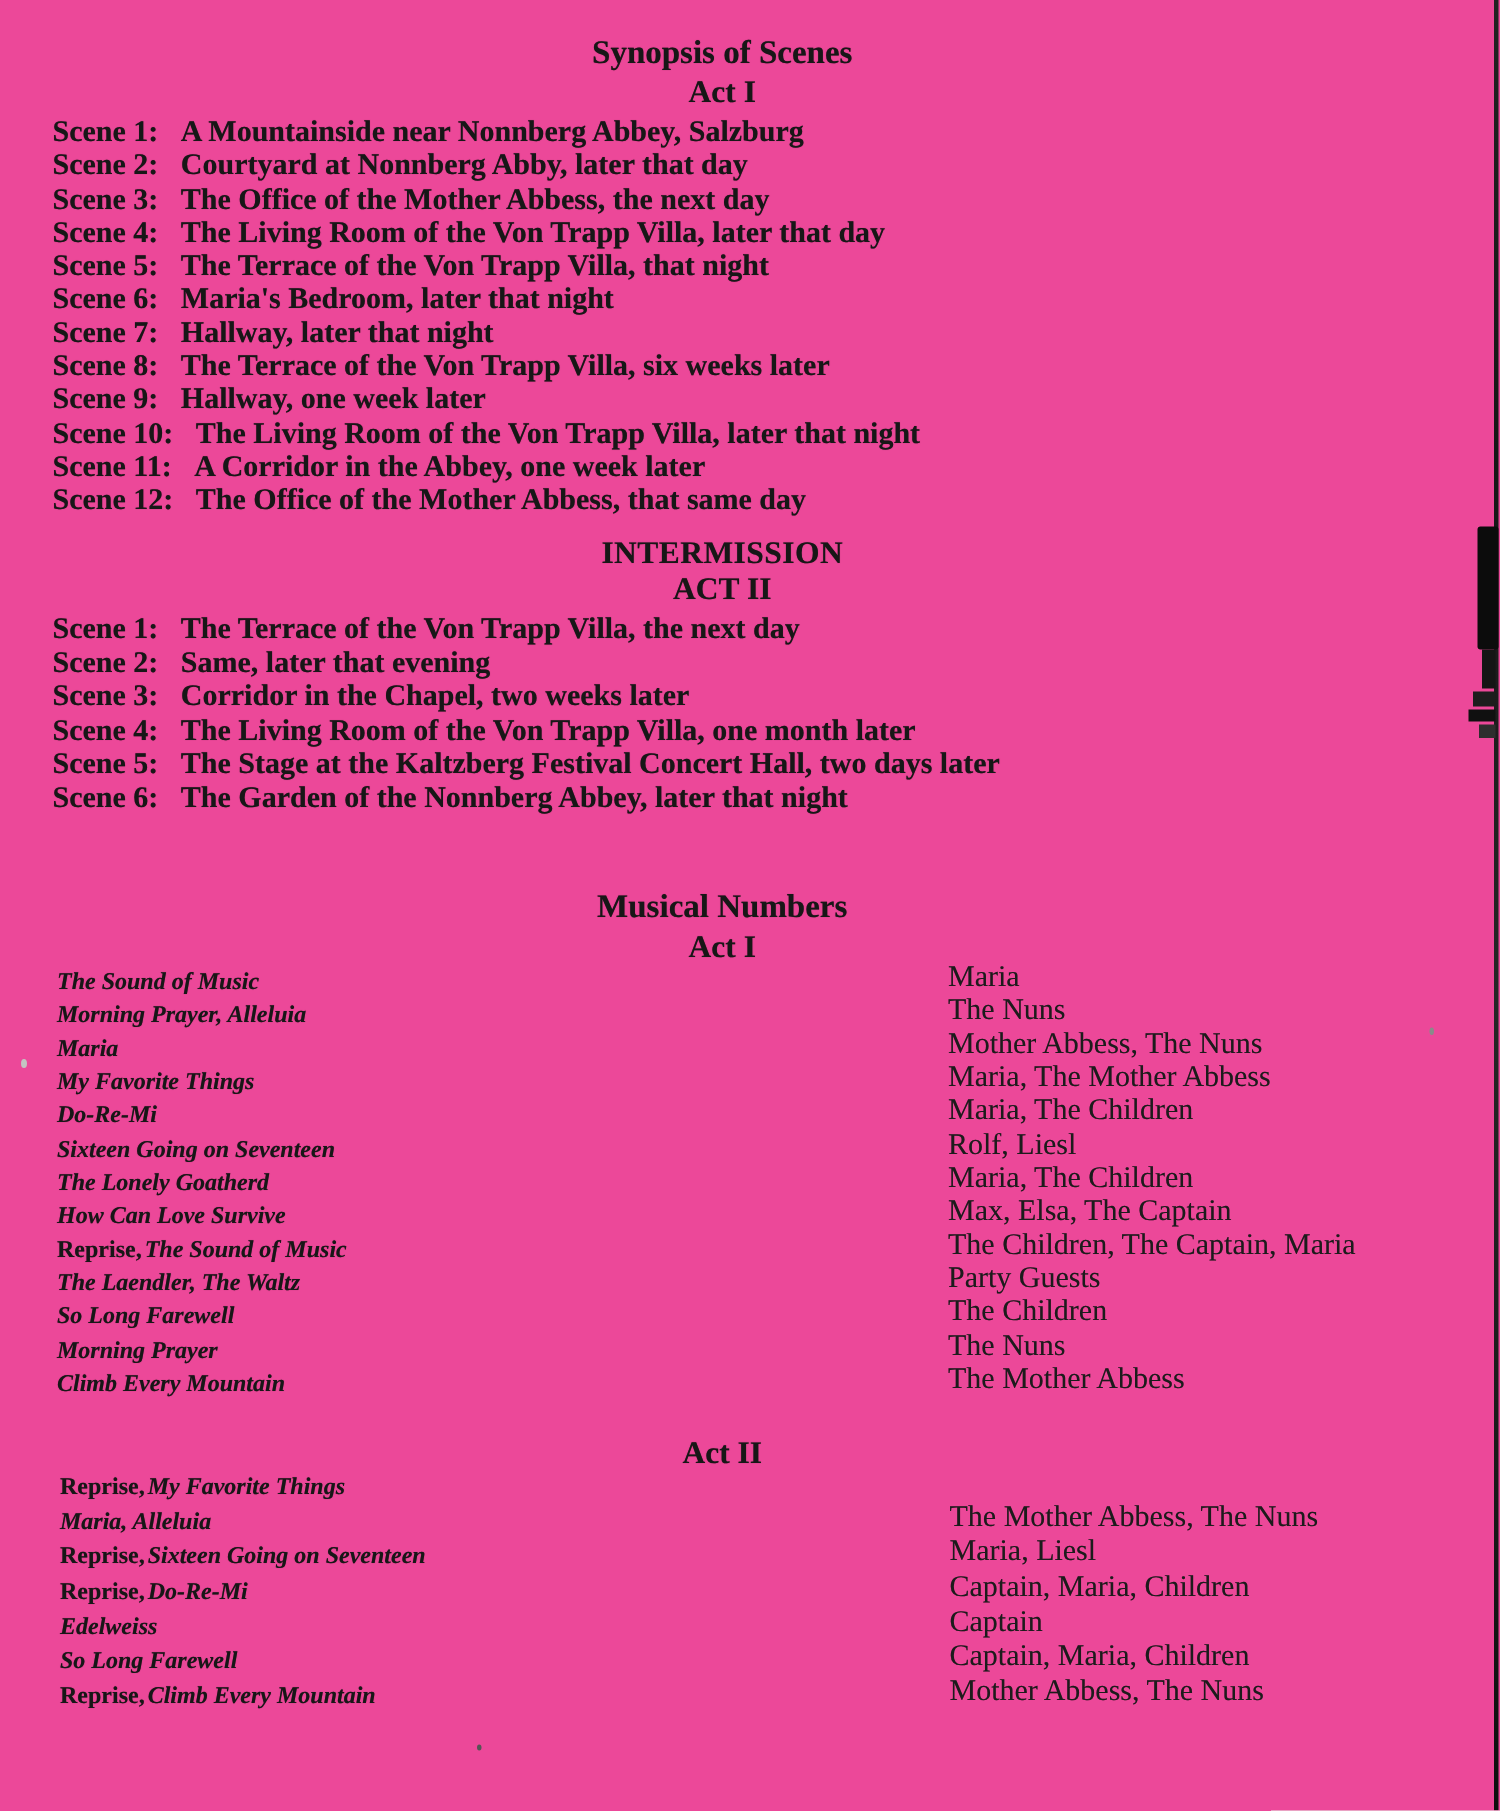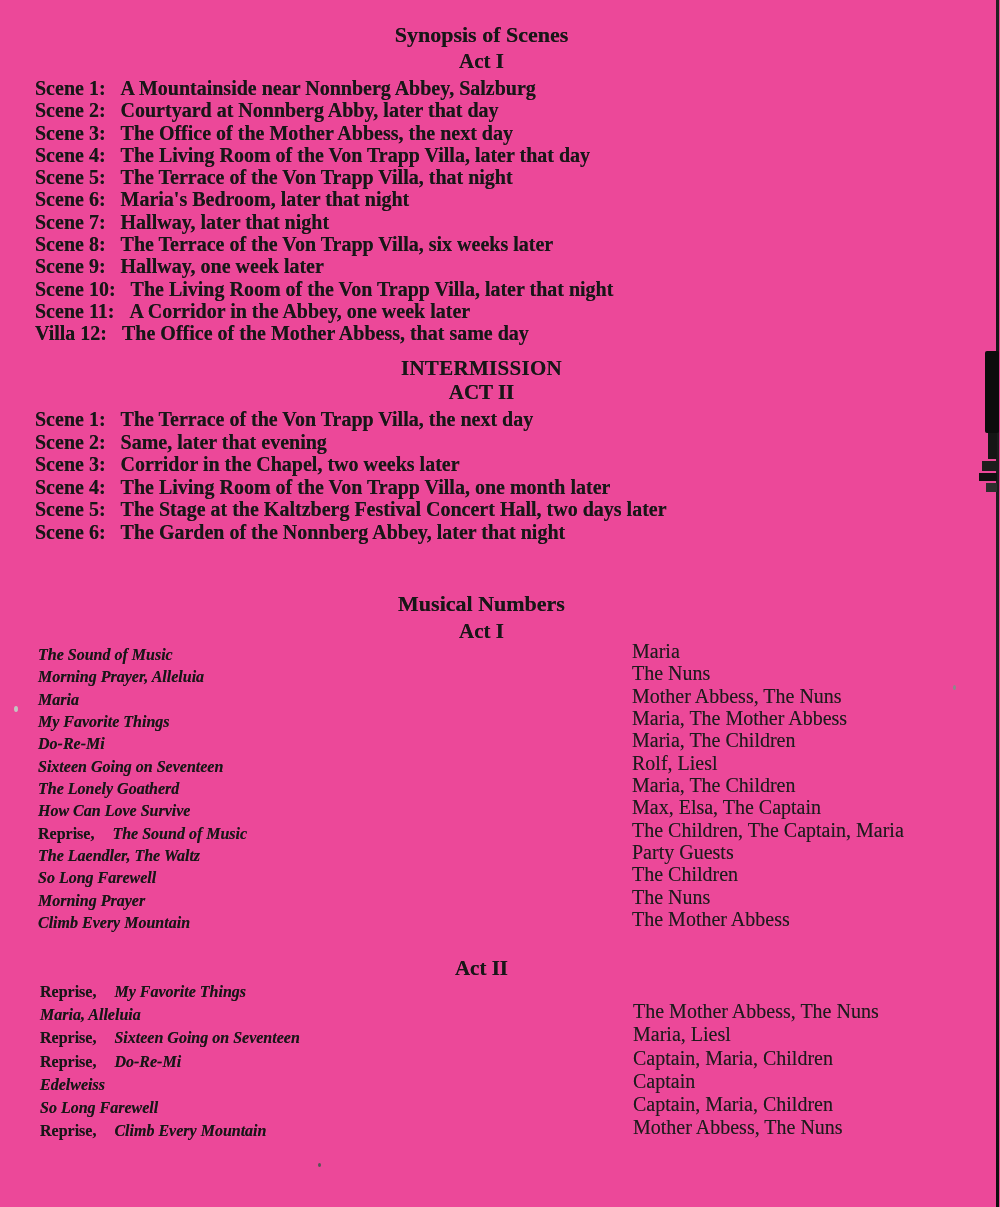--- a/index.html
+++ b/index.html
@@ -22,21 +22,21 @@
   .scene-label{display:inline-block;margin-right:15px;}
 
   .rows{position:absolute;}
   .song-row{display:grid;white-space:nowrap;}
   .rows-act1{left:38px;top:646px;}
   .rows-act1 .song-row{grid-template-columns:594px 1fr;height:22.35px;}
   .rows-act2{left:40px;top:983px;}
   .rows-act2 .song-row{grid-template-columns:593px 1fr;height:23.2px;}
   .song{font-size:16px;font-weight:700;font-style:italic;text-shadow:0 0 .5px rgba(0,0,0,.5);}
   .song-prefix{font-style:normal;}
-  .song-prefix:not(:empty){margin-right:18px;}
+  .song-prefix:not(:empty){margin-right:2px;}
   .performers{display:block;font-size:20px;font-weight:400;color:#1c1c1c;transform:translateY(-6px);text-shadow:0 0 .3px rgba(0,0,0,.35);}
 
   
   .scan-edge{position:absolute;left:996px;top:0;width:3px;height:1207px;
     background:linear-gradient(180deg,#222 0%,#161616 25%,#262626 55%,#1a1a1a 80%,#0e0e0e 100%);}
   .scan-blob{position:absolute;left:985px;top:351px;width:14px;height:82px;background:#0c0c0c;border-radius:2px;}
   .scan-m1{position:absolute;left:988px;top:433px;width:9px;height:26px;background:#151515;}
   .scan-m2{position:absolute;left:982px;top:461px;width:15px;height:10px;background:#1d1d1d;}
   .scan-m3{position:absolute;left:979px;top:473px;width:18px;height:8px;background:#101010;}
   .scan-m4{position:absolute;left:986px;top:483px;width:11px;height:9px;background:#2e2e2e;}
@@ -92,21 +92,21 @@
 
       <div class="scene-row">
         <span class="scene-label">Scene 10:</span><span class="scene-desc">The Living Room of the Von Trapp Villa, later that night</span>
       </div>
 
       <div class="scene-row">
         <span class="scene-label">Scene 11:</span><span class="scene-desc">A Corridor in the Abbey, one week later</span>
       </div>
 
       <div class="scene-row">
-        <span class="scene-label">Villa 12:</span><span class="scene-desc">The Office of the Mother Abbess, that same day</span>
+        <span class="scene-label">Scene 12:</span><span class="scene-desc">The Office of the Mother Abbess, that same day</span>
       </div>
     </div>
 
   <div class="centered h-intermission" style="top:356px">INTERMISSION</div>
   <div class="centered h-act" style="top:380px">ACT II</div>
 
   <div class="scene-list act2-scenes" style="top:408px">
 
       <div class="scene-row">
         <span class="scene-label">Scene 1:</span><span class="scene-desc">The Terrace of the Von Trapp Villa, the next day</span>

